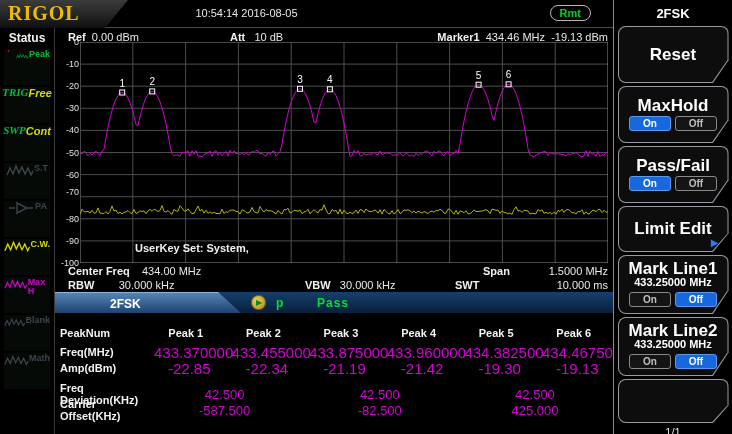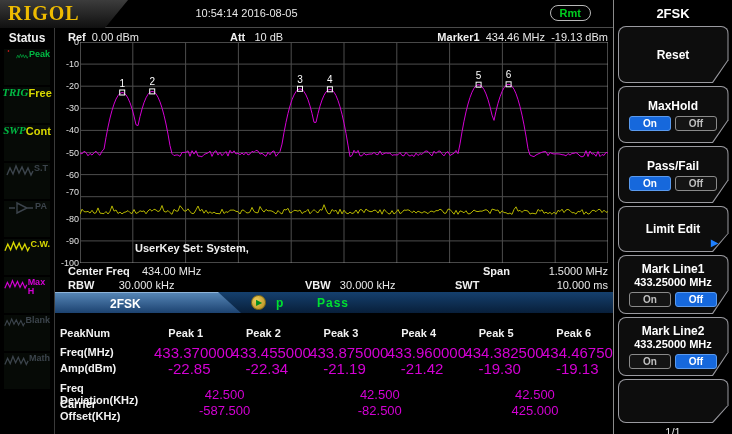--- a/index.html
+++ b/index.html
@@ -19,21 +19,21 @@
   .rmt-badge{position:absolute;right:22px;top:5px;padding:1px 9px;border:1px solid #b8b8b8;border-radius:8px;
     color:#00d020;font-size:11px;font-weight:bold;}
   
   .left-sidebar{position:absolute;left:0;top:28px;width:55px;height:406px;background:#000;border-right:1px solid #3a3a3a;
     display:flex;flex-direction:column;align-items:center;}
   .status-title{font-size:12px;font-weight:bold;color:#f0f0f0;margin:3px 0 4px 0;}
   .st-item{display:flex;flex-direction:row;align-items:flex-start;justify-content:center;
     width:46px;height:36px;margin-bottom:2px;background:#060a06;}
   .st-item .st-label{font-size:9px;font-weight:bold;line-height:9px;margin-top:1px;}
   .st-item .l1{font-family:"Liberation Serif",serif;font-style:italic;font-weight:bold;font-size:11px;line-height:11px;}
-  .st-item .l2{font-size:11px;font-weight:bold;line-height:12px;}
+  .st-item .l2{font-size:11px;font-weight:bold;line-height:12px;font-style:italic;}
   
   .main{position:absolute;left:55px;top:28px;width:558px;height:406px;background:#000;}
   .lbl{font-weight:bold;color:#f0f0f0;}
   .hrow{position:absolute;font-size:11px;color:#e8e8e8;white-space:nowrap;}
   .plot{position:absolute;left:25px;top:14px;width:528px;height:221px;}
   .ytick{position:absolute;width:23px;text-align:right;font-size:9px;color:#e0e0e0;left:-24px;}
   .userkey{position:absolute;left:55px;top:200px;font-size:11px;font-weight:bold;color:#f0f0f0;}
   
   .result-bar{position:absolute;left:0;top:264px;width:558px;height:21px;
     background:linear-gradient(180deg,#15406e,#081f3a);}
@@ -59,21 +59,21 @@
   
   .menu{position:absolute;left:613px;top:0;width:119px;height:434px;background:#000;border-left:1px solid #8a8a8a;
     display:flex;flex-direction:column;align-items:center;padding:0 3px;}
   .menu-title{font-size:13px;font-weight:bold;color:#fff;margin:6px 0 5px 0;}
   .menu-btn{position:relative;width:111px;margin-bottom:3px;flex:0 0 auto;}
   .mb-outer{position:absolute;inset:0;background:#9a9aa0;border-radius:8px;
     clip-path:polygon(0 0,100% 0,100% 60%,86% 100%,0 100%);}
   .mb-inner{position:absolute;inset:1px;background:#0d0d0d;border-radius:7px;
     clip-path:polygon(0 0,100% 0,100% 60%,86% 100%,0 100%);}
   .mb-content{position:relative;display:flex;flex-direction:column;align-items:center;justify-content:center;height:100%;}
-  .mb-label{font-size:12px;font-weight:bold;color:#fff;line-height:14px;}
+  .mb-label{font-size:17px;font-weight:bold;color:#fff;line-height:14px;}
   .mb-value{font-size:11px;font-weight:bold;color:#fff;line-height:13px;}
   .pill-row{display:flex;gap:4px;margin-top:3px;}
   .pill{width:42px;height:15px;font-size:10px;font-weight:bold;color:#c0c0c0;background:#141414;
     border:1px solid #8a8a8a;border-radius:3px;display:flex;align-items:center;justify-content:center;}
   .pill.active{background:#1668dc;border-color:#5a9aee;color:#fff;}
   .submenu-arrow{position:absolute;right:10px;bottom:4px;color:#1e80ff;font-size:10px;}
   .menu-page{margin-top:auto;font-size:11px;color:#e8e8e8;padding-bottom:6px;}
 </style>
 </head>
 <body>

